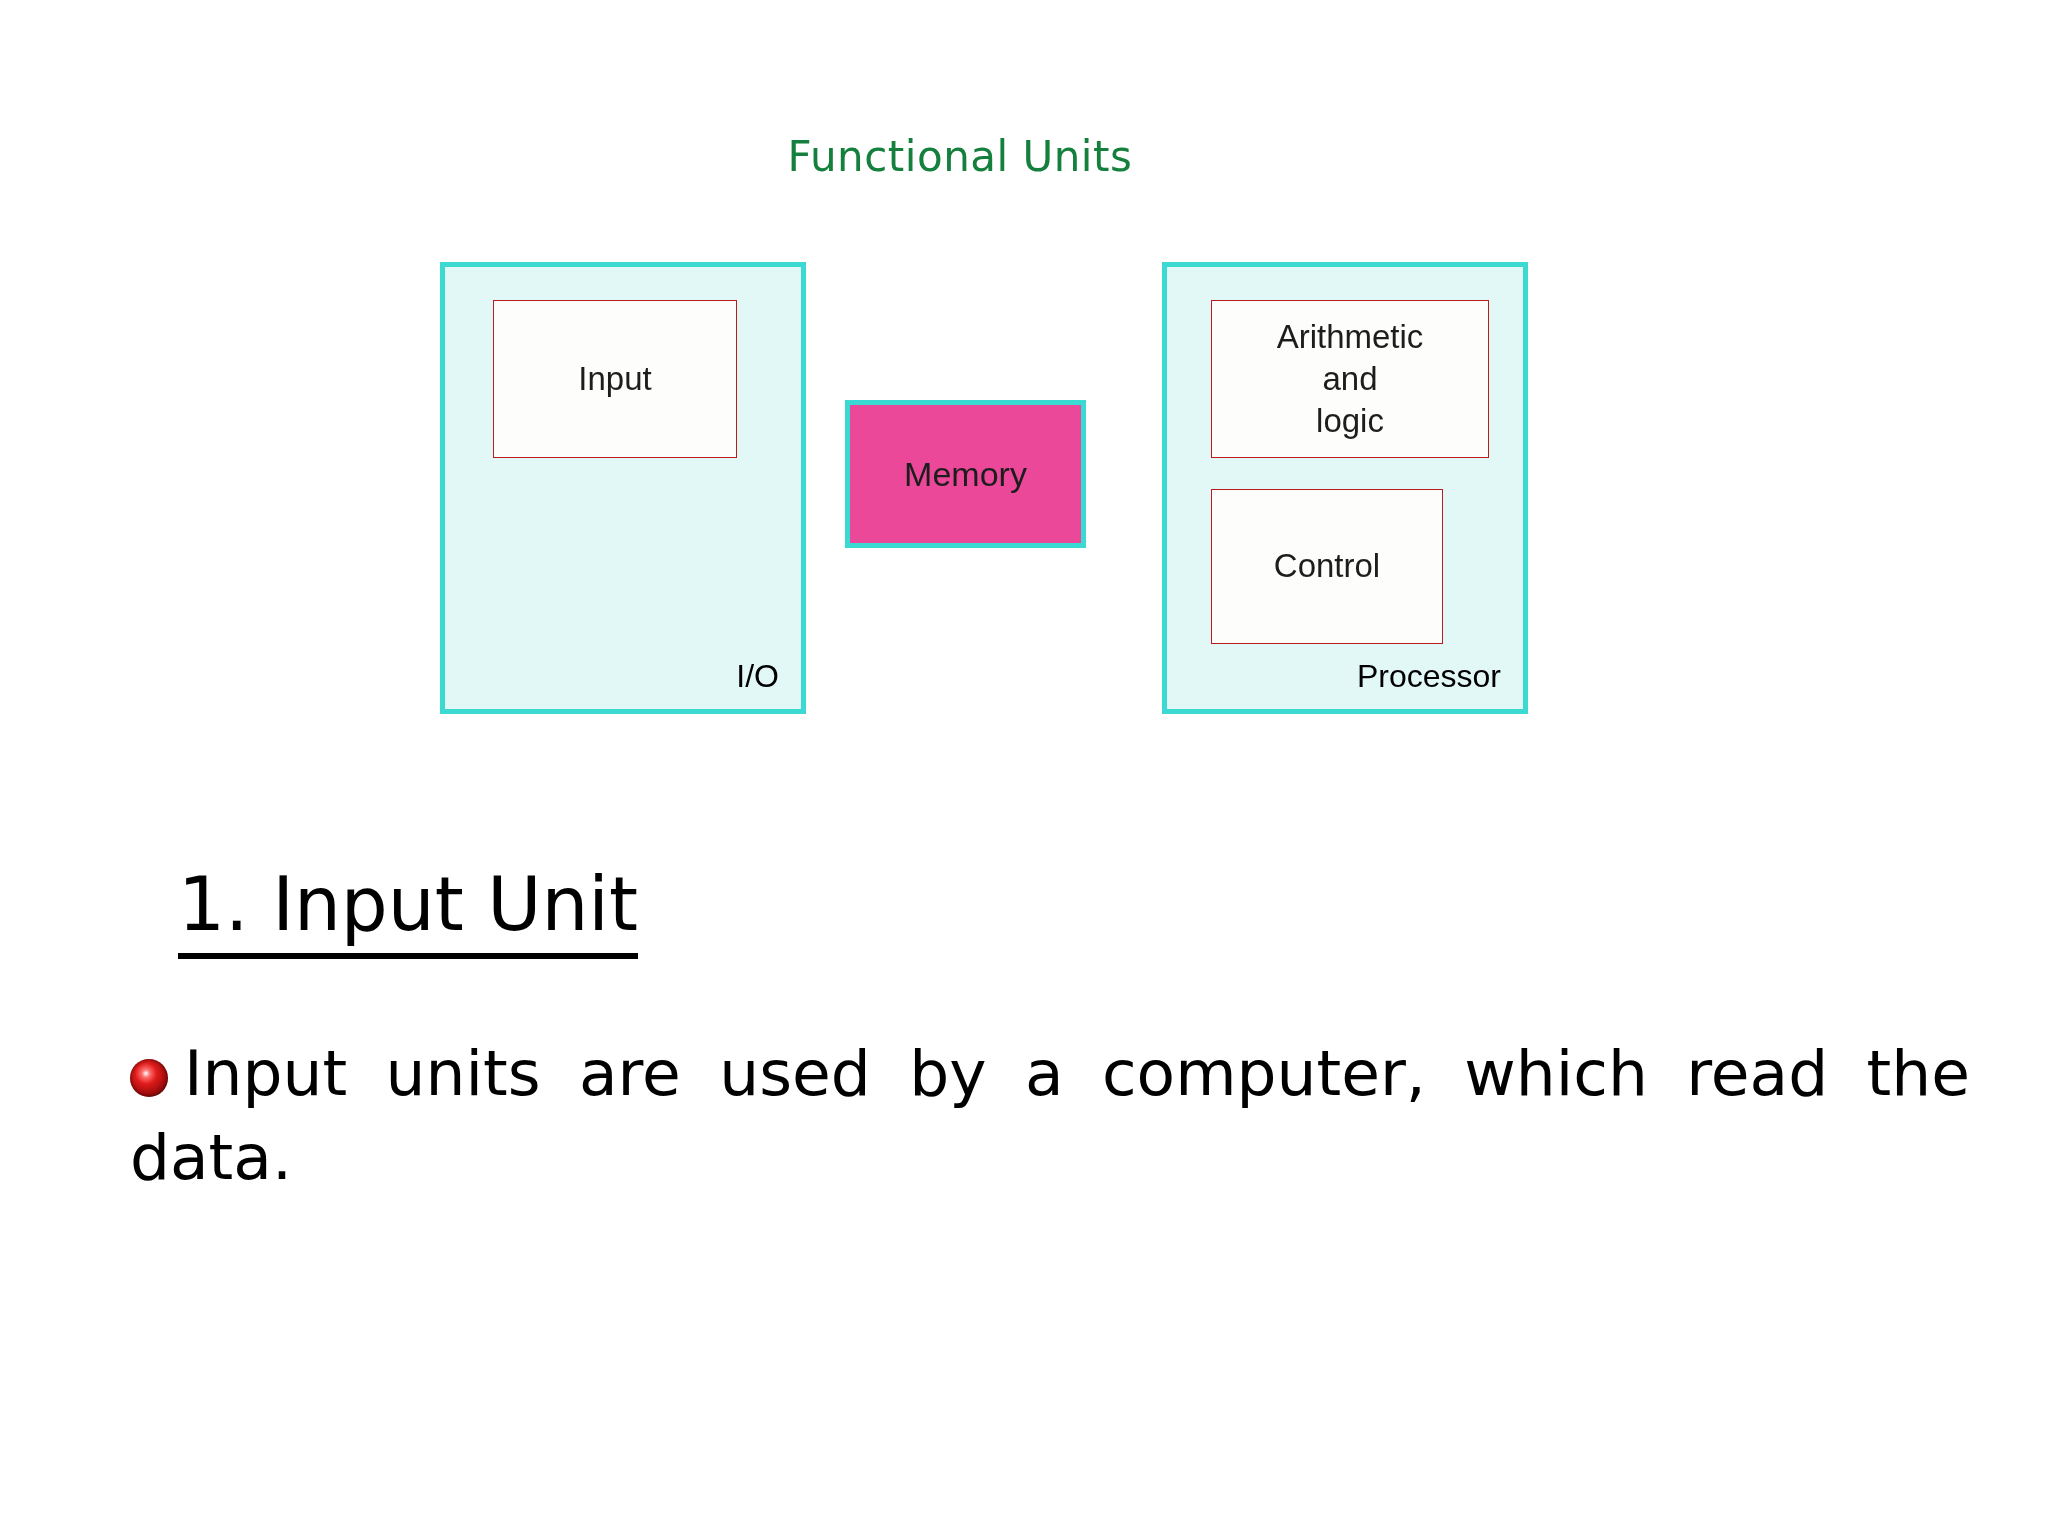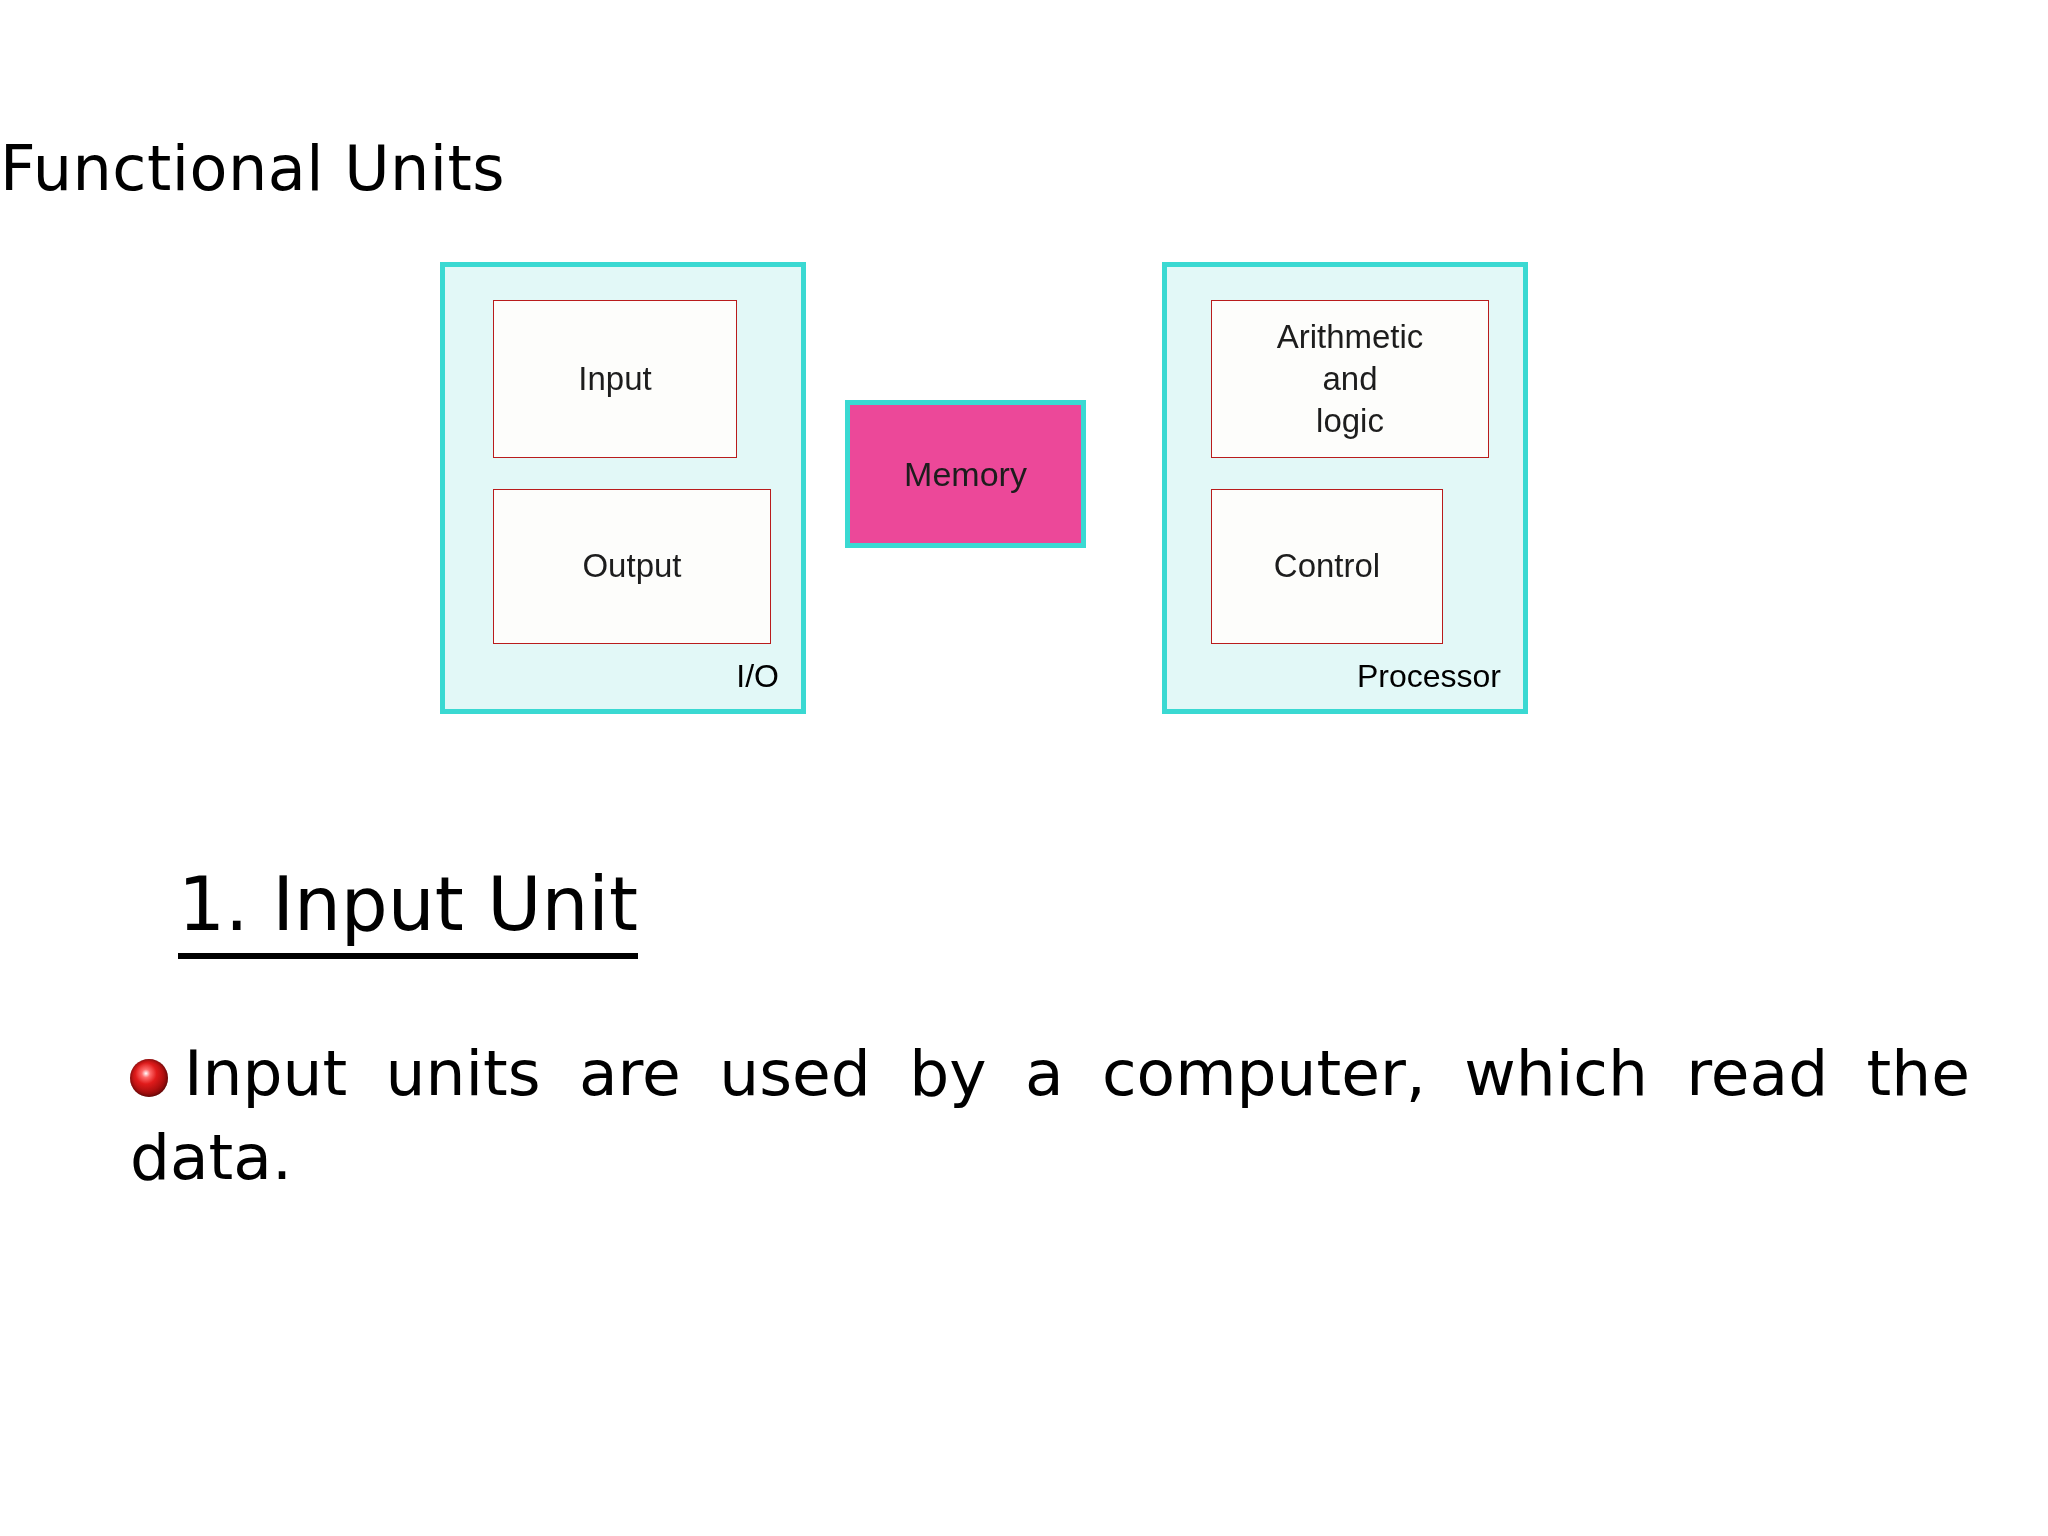--- a/index.html
+++ b/index.html
@@ -23,25 +23,25 @@
     inset: 0;
     background: #ffffff;
   }
 
   
   .diagram-title {
     position: absolute;
     left: 0;
     top: 132px;
     width: 1920px;
-    text-align: left;
-    font-size: 62px;
+    text-align: center;
+    font-size: 42px;
     font-weight: 400;
     letter-spacing: 0.5px;
-    color: #000000;
+    color: #15803d;
     font-family: "DejaVu Sans", sans-serif;
     white-space: nowrap;
   }
 
   
   .diagram {
     position: absolute;
     left: 0;
     top: 0;
     width: 2048px;
@@ -176,23 +176,20 @@
 <div class="slide">
 
   <div class="diagram-title">Functional Units</div>
 
   <div class="diagram">
 
     <div class="outer-block io-block">
       <div class="inner-box io-top">
         <span>Input</span>
       </div>
-      <div class="inner-box io-bottom">
-        <span>Output</span>
-      </div>
       <div class="block-caption">I/O</div>
     </div>
 
     <div class="memory-box">
       <span>Memory</span>
     </div>
 
     <div class="outer-block processor-block">
       <div class="inner-box proc-top">
         <span>

